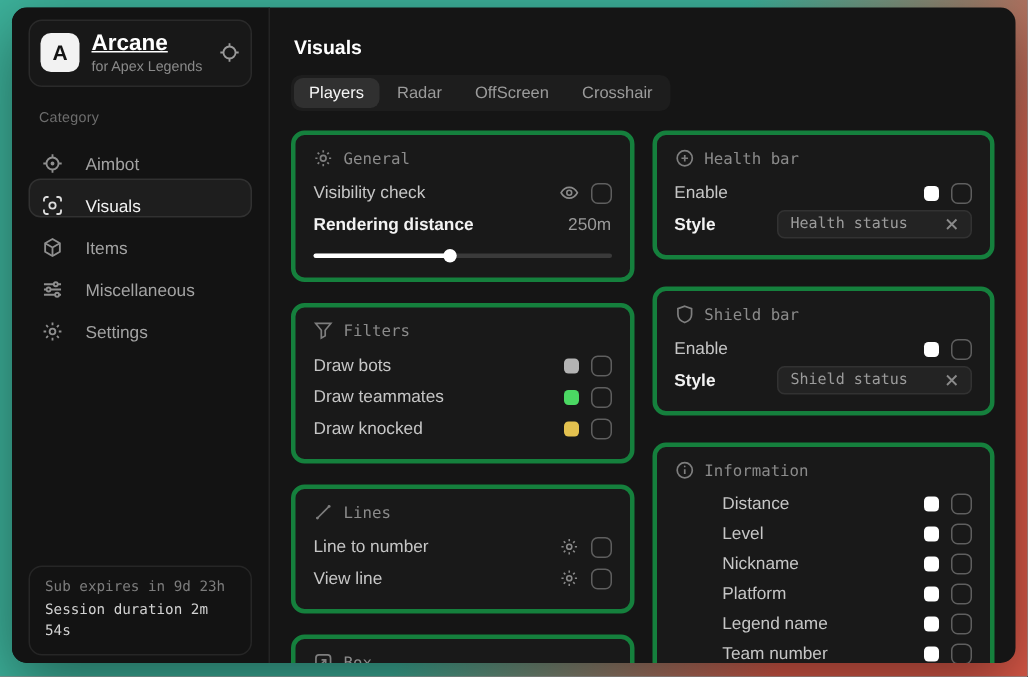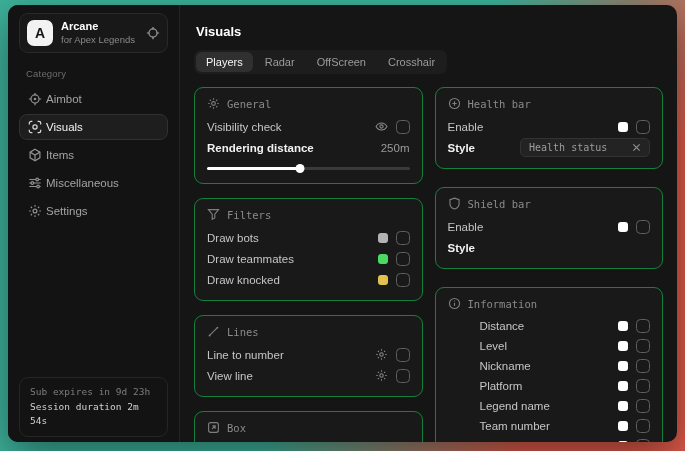--- a/index.html
+++ b/index.html
@@ -11,45 +11,45 @@
     box-shadow:0 14px 44px rgba(0,0,0,.45); }
 
   
   .sidebar { width:172px; min-width:172px; background:#131313; border-right:1px solid #242424;
     padding:8px 11px; position:relative; }
   .logo-box { border:1px solid #2a2a2a; background:#181818; border-radius:9px; padding:6px 7px;
     display:flex; align-items:center; gap:8px; }
   .logo { width:26px; height:26px; background:#f2f2f2; border-radius:7px; color:#141414;
     font-weight:700; font-size:14px; display:flex; align-items:center; justify-content:center; }
   .app-meta { flex:1; line-height:1.25; }
-  .app-name { font-size:11px; font-weight:700; color:#fff; }
+  .app-name { font-size:15px; font-weight:700; color:#fff;text-decoration:underline; }
   .app-sub { font-size:9.5px; color:#8a8a8a; }
   .logo-action { color:#9a9a9a; display:flex; }
   .category { font-size:9.5px; color:#6d6d6d; margin:15px 0 7px 7px; letter-spacing:.2px; }
-  .nav-item { display:flex; align-items:center; gap:4px; height:26px; padding:0 8px;
+  .nav-item { display:flex; align-items:flex-end; gap:15px; height:26px; padding:0 8px;
     border-radius:8px; color:#a3a3a3; font-size:11.5px; border:1px solid transparent; margin-bottom:2px; }
   .nav-item.selected { background:#1e1e1e; border-color:#313131; color:#f2f2f2; }
   .nav-item .ic { display:flex; color:#8f8f8f; }
   .nav-item.selected .ic { color:#dcdcdc; }
   .sidebar-footer { position:absolute; left:11px; right:11px; bottom:5px; border:1px solid #262626;
     border-radius:9px; padding:7px 10px; font-family:"DejaVu Sans Mono",monospace; line-height:1.55; }
   .sf-line1 { font-size:9.5px; color:#7d7d7d; }
   .sf-line2 { font-size:9.5px; color:#d2d2d2; }
 
   
   .main { flex:1; padding:12px 14px 0; display:flex; flex-direction:column; min-width:0; }
   .main-title { font-size:13px; font-weight:700; color:#fff; margin:7px 0 11px 2px; }
   .tabbar { display:inline-flex; align-self:flex-start; background:#1d1d1d; border-radius:7px;
     padding:2px; gap:2px; }
   .tab { padding:4px 10px; font-size:11px; color:#9b9b9b; border-radius:6px; white-space:nowrap; }
   .tab.selected { background:#303030; color:#f5f5f5; }
   .columns { display:flex; gap:12px; margin-top:13px; align-items:flex-start; }
   .col { flex:1; display:flex; flex-direction:column; gap:14px; min-width:0; }
   .col.right { gap:18px; }
-  .card { background:#191919; border:1px solid #15803d; border-radius:9px; padding:9px 12px 10px; }
+  .card { background:#191919; border:3px solid #15803d; border-radius:9px; padding:9px 12px 10px; }
   .card-header { display:flex; align-items:center; gap:7px; color:#8b8b8b;
     font-family:"DejaVu Sans Mono",monospace; font-size:10.5px; margin-bottom:6px; }
   .card-header .ic { display:flex; color:#7e7e7e; }
   .row { display:flex; align-items:center; min-height:21px; }
   .card.info .row { min-height:20px;padding-left:32px; }
   .row-label { flex:1; color:#c6c6c6; font-size:11.5px; }
   .row-label.strong { color:#f2f2f2; font-weight:700; }
   .controls { display:flex; align-items:center; gap:8px; color:#8a8a8a; }
   .checkbox { width:14px; height:14px; border:1.5px solid #5f5f5f; border-radius:4.5px; }
   .swatch { width:10px; height:10px; border-radius:3px; }
@@ -324,20 +324,28 @@
             </div>
             <div class="row">
               <span class="row-label">Enable</span>
               <span class="controls">
                 <span class="swatch" style="background-color: rgb(255, 255, 255);"></span>
                 <span class="checkbox"></span>
               </span>
             </div>
             <div class="row">
               <span class="row-label strong">Style</span>
+              <span class="select">
+                <span>Shield status</span>
+                <span class="ic">
+                  <svg width="9" height="9" viewBox="0 0 10 10" fill="none" stroke="currentColor" stroke-width="1.4">
+                      <path d="M1.5 1.5l7 7M8.5 1.5l-7 7"></path>
+                    </svg>
+                </span>
+              </span>
             </div>
           </div>
 
           <div class="card info">
             <div class="card-header">
               <span class="ic">
                 <svg width="13" height="13" viewBox="0 0 16 16" fill="none" stroke="currentColor" stroke-width="1.4">
                     <circle cx="8" cy="8" r="6.2"></circle>
                     <path d="M8 7.2V11"></path>
                     <circle cx="8" cy="4.9" r="0.7" fill="currentColor" stroke="none"></circle>

